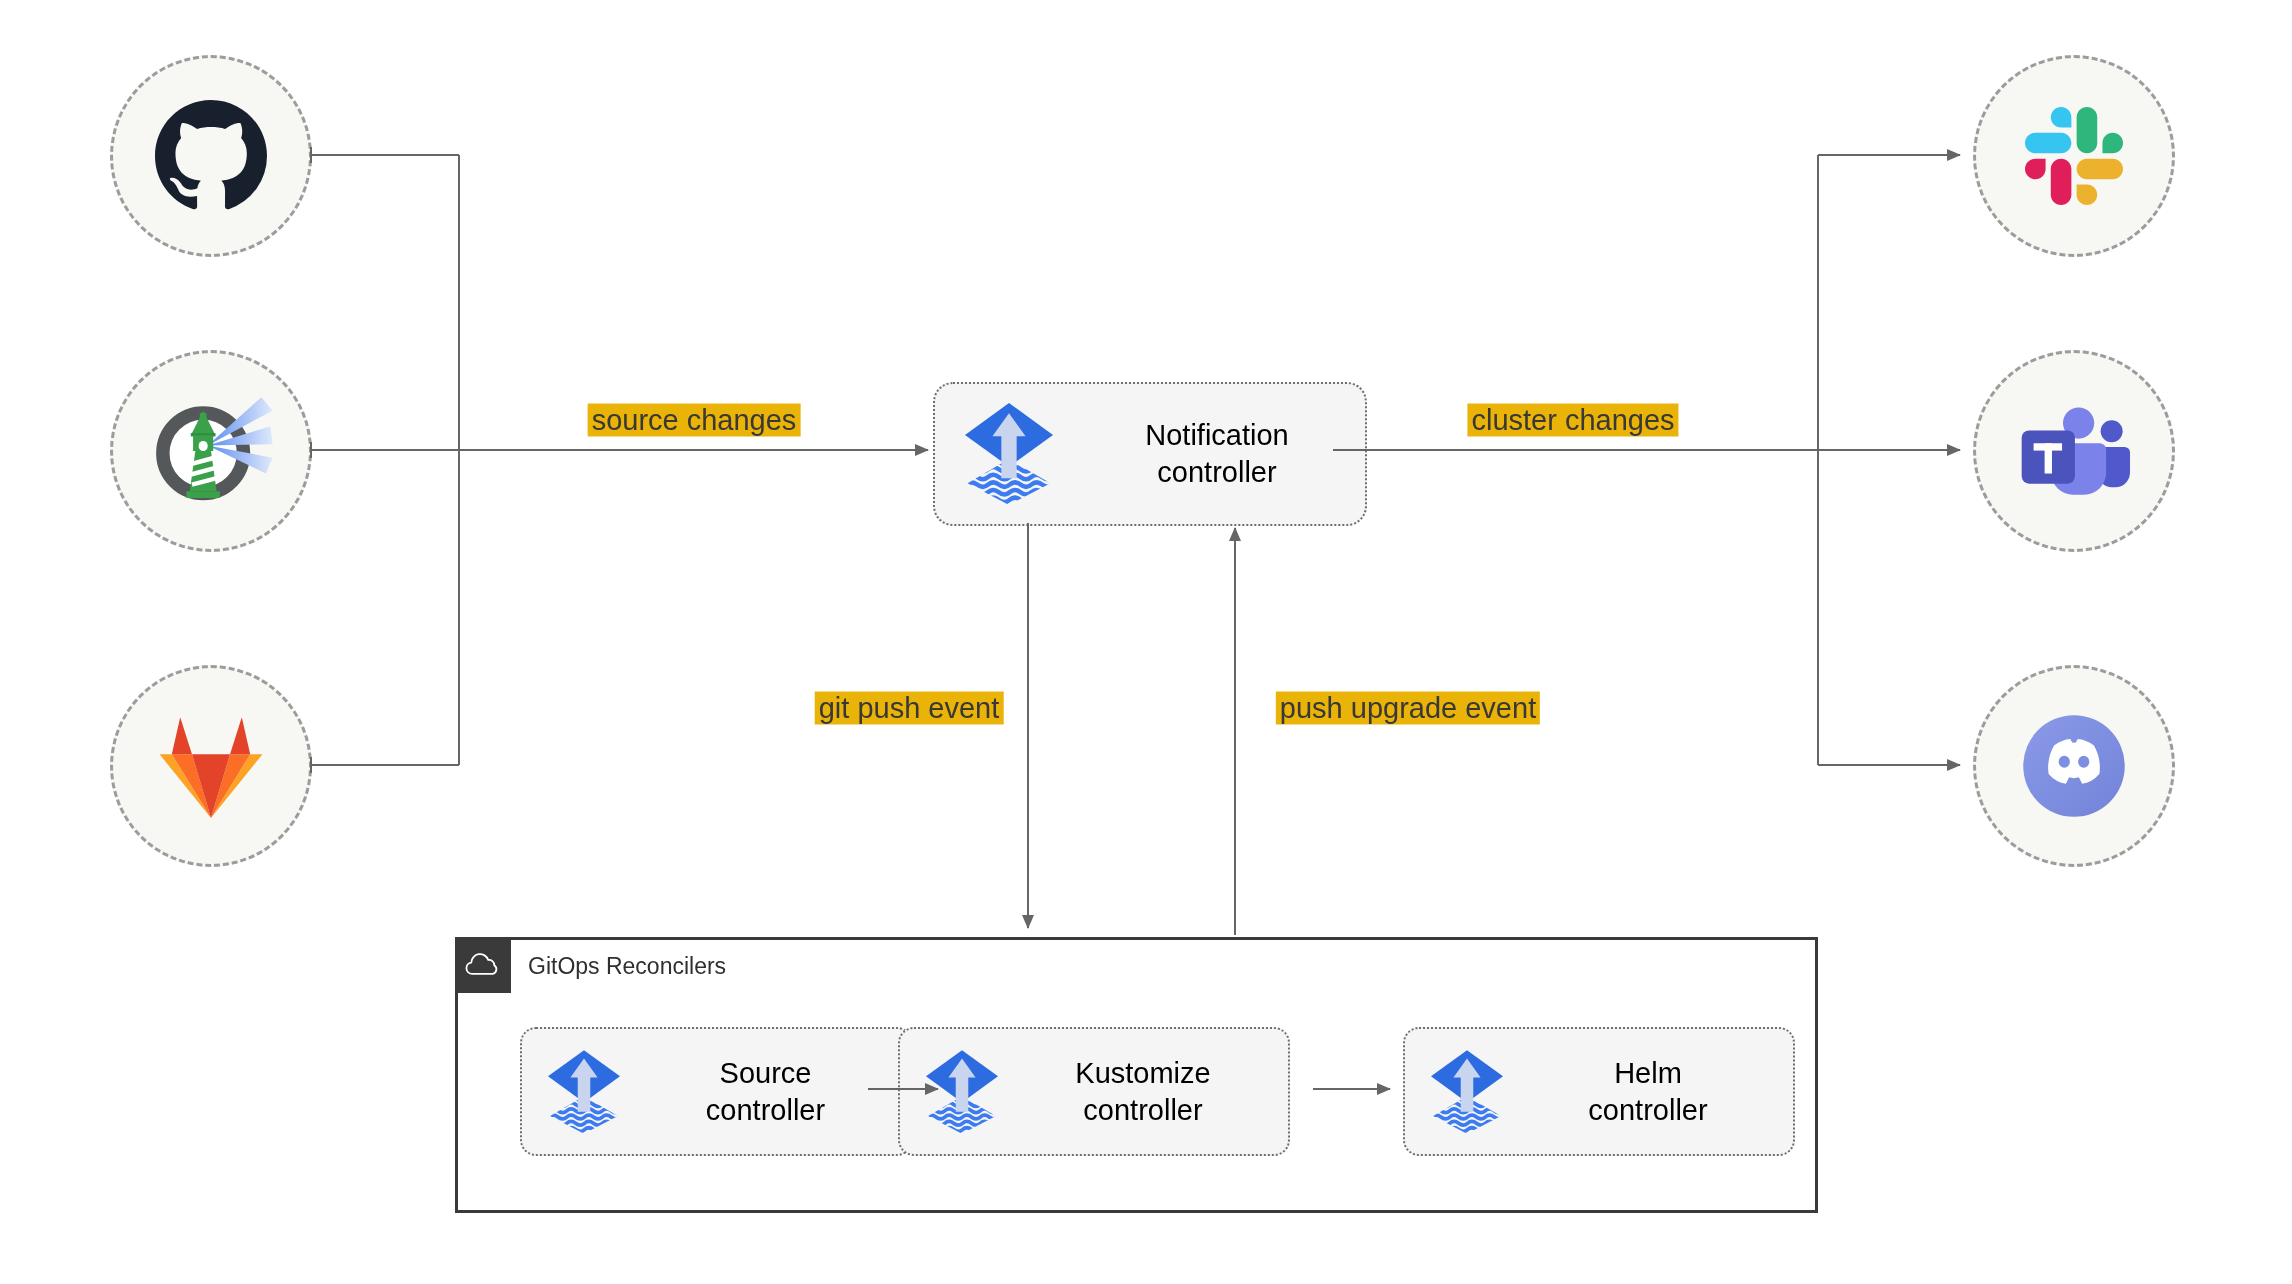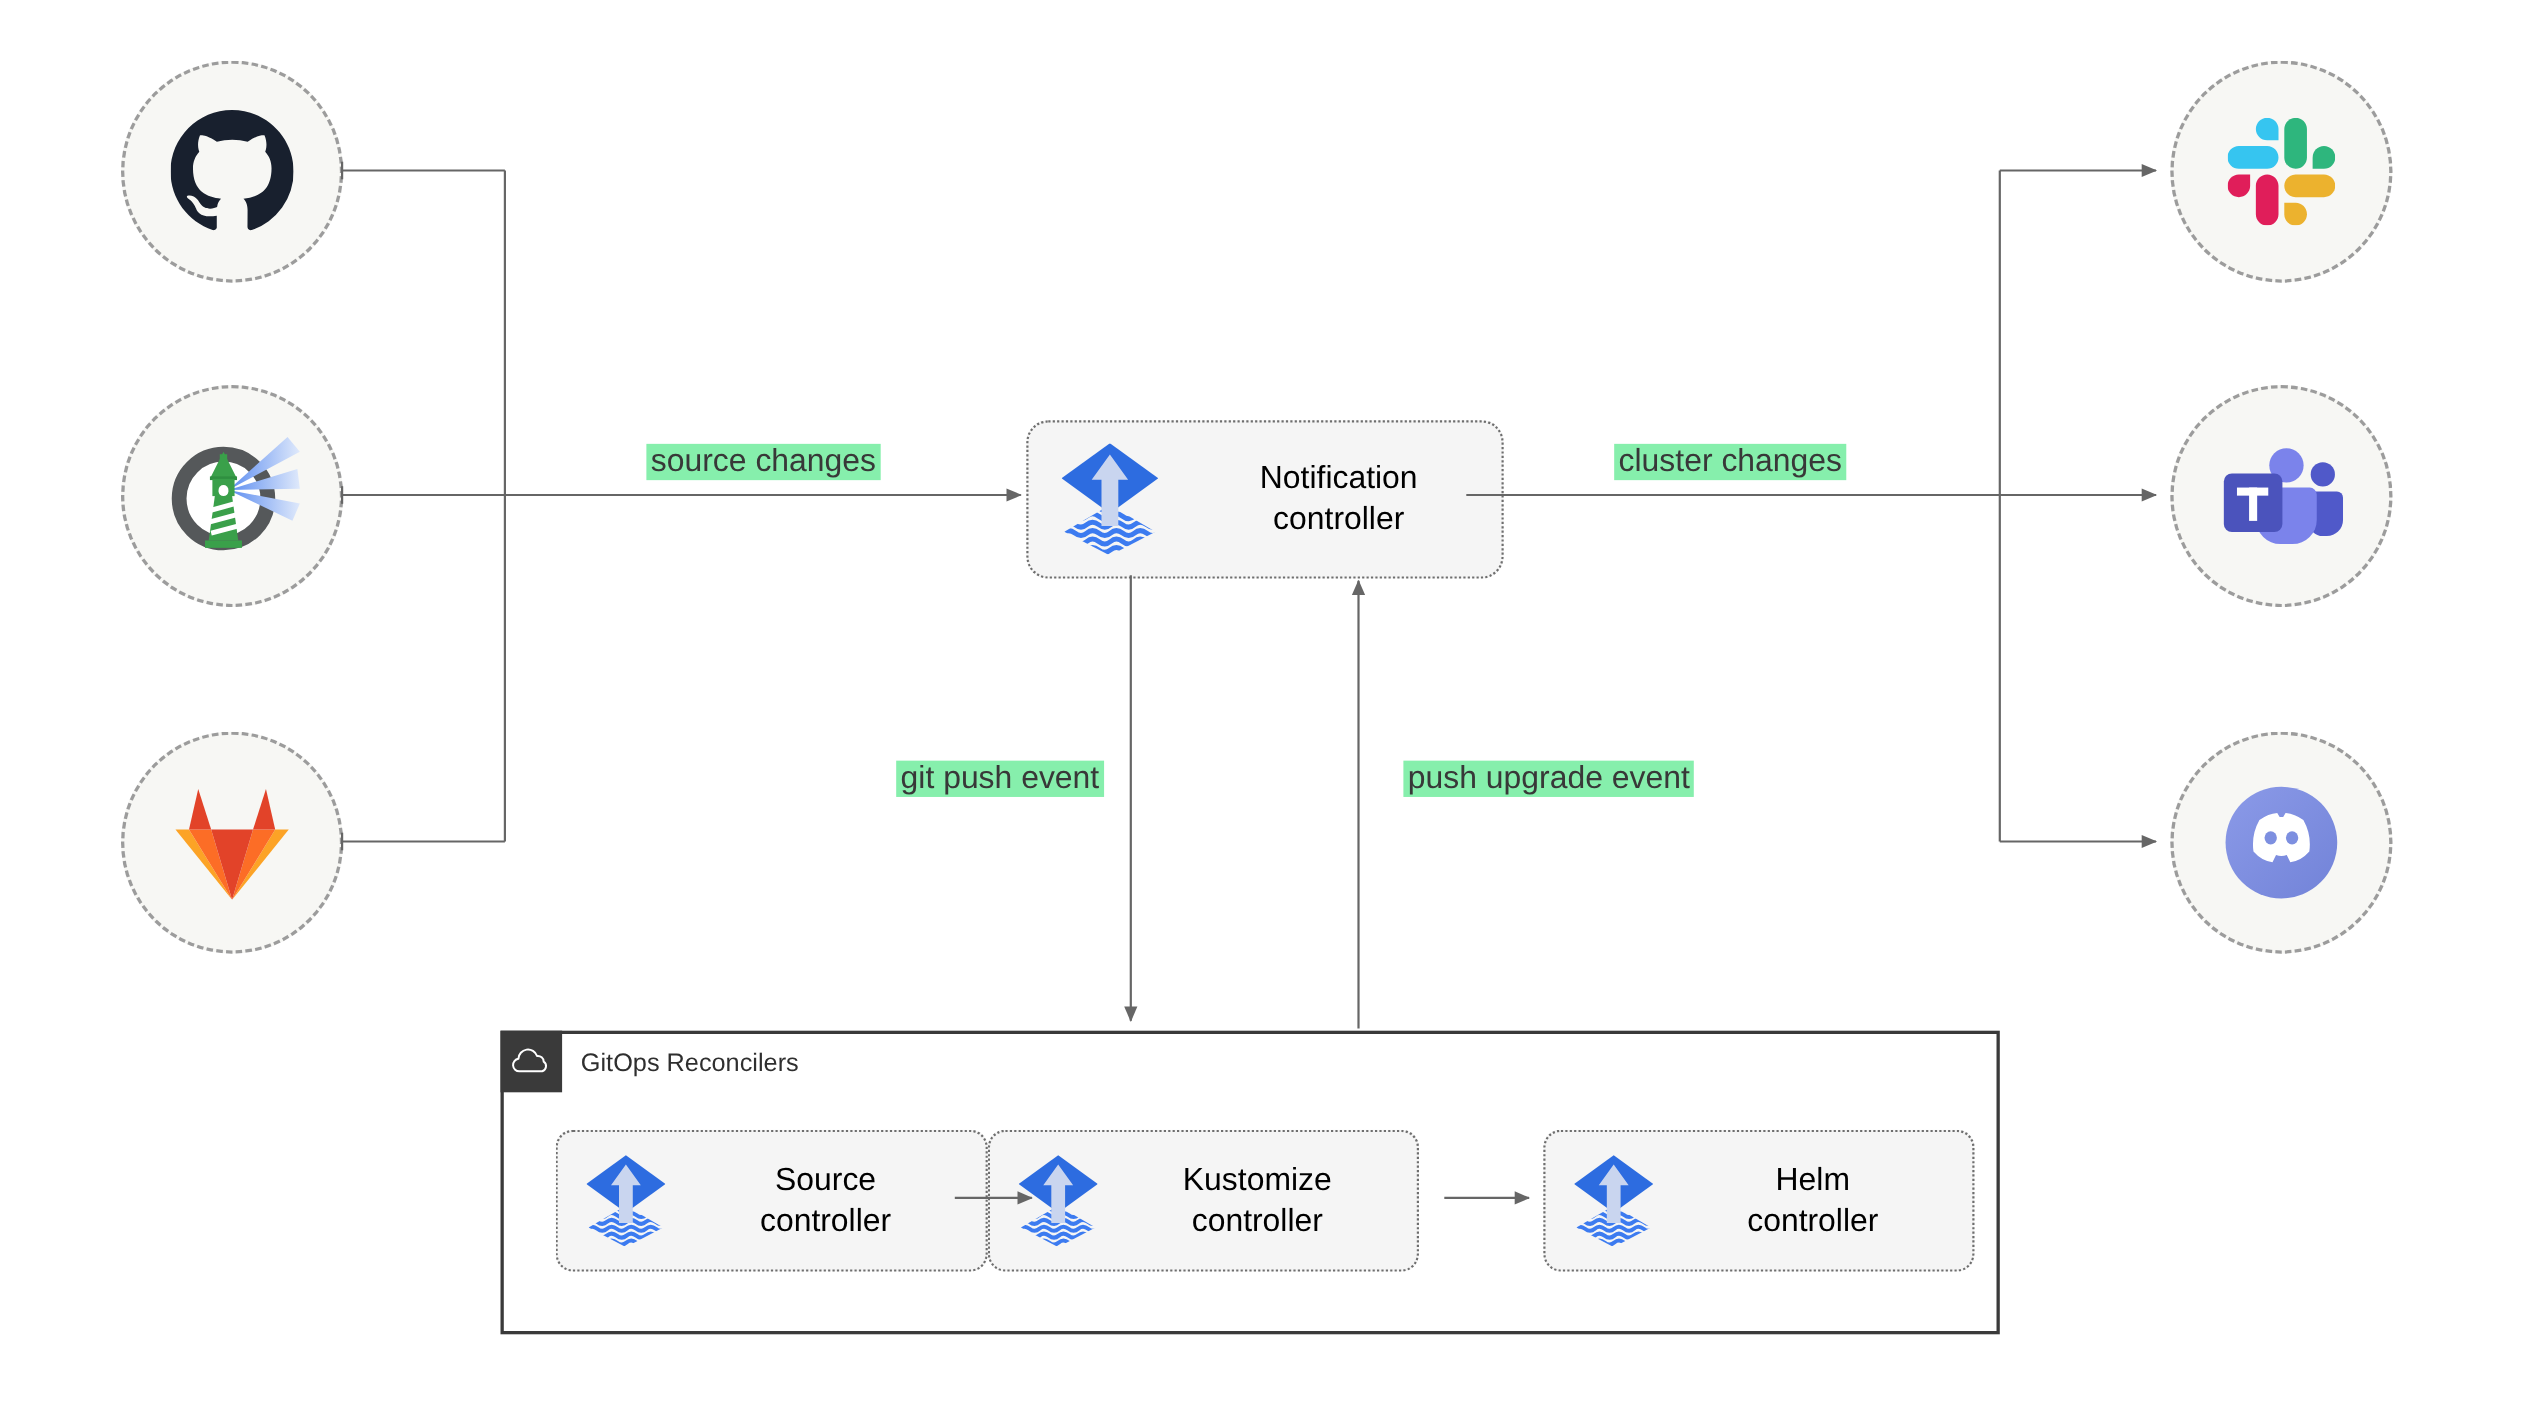--- a/index.html
+++ b/index.html
@@ -38,21 +38,21 @@
   .gitops-tab{
     position:absolute;left:-3px;top:-3px;width:56px;height:56px;background:#3a3a3a;
     display:flex;align-items:center;justify-content:center;
   }
   .gitops-title{
     position:absolute;left:70px;top:13px;font-size:23px;color:#2f2f2f;white-space:nowrap;
   }
 
   .edge-label{
     position:absolute;transform:translate(-50%,-50%);
-    font-size:29px;color:#383838;white-space:nowrap;z-index:4;background:#86efac;padding:0 4px;
+    font-size:29px;color:#383838;white-space:nowrap;z-index:4;background:#eab308;padding:0 4px;
   }
 </style>
 </head>
 <body>
 
 <div class="canvas">
 
   <svg width="0" height="0" style="position:absolute" aria-hidden="true">
     <defs>
       <clipPath id="flux-low">
@@ -235,21 +235,21 @@
 
   <div class="gitops">
     <div class="gitops-tab">
       <svg width="36" height="27">
           <use href="#sym-cloud"></use>
         </svg>
     </div>
     <div class="gitops-title">GitOps Reconcilers</div>
   </div>
 
-  <div class="ctrl-box small-box" style="left:505px;width:363px">
+  <div class="ctrl-box small-box" style="left:520px;width:363px">
     <svg width="72" height="84">
         <use href="#sym-flux"></use>
       </svg>
     <div class="txt">
       <div>Source</div>
       <div>controller</div>
     </div>
   </div>
 
   <div class="ctrl-box small-box" style="left:898px">

